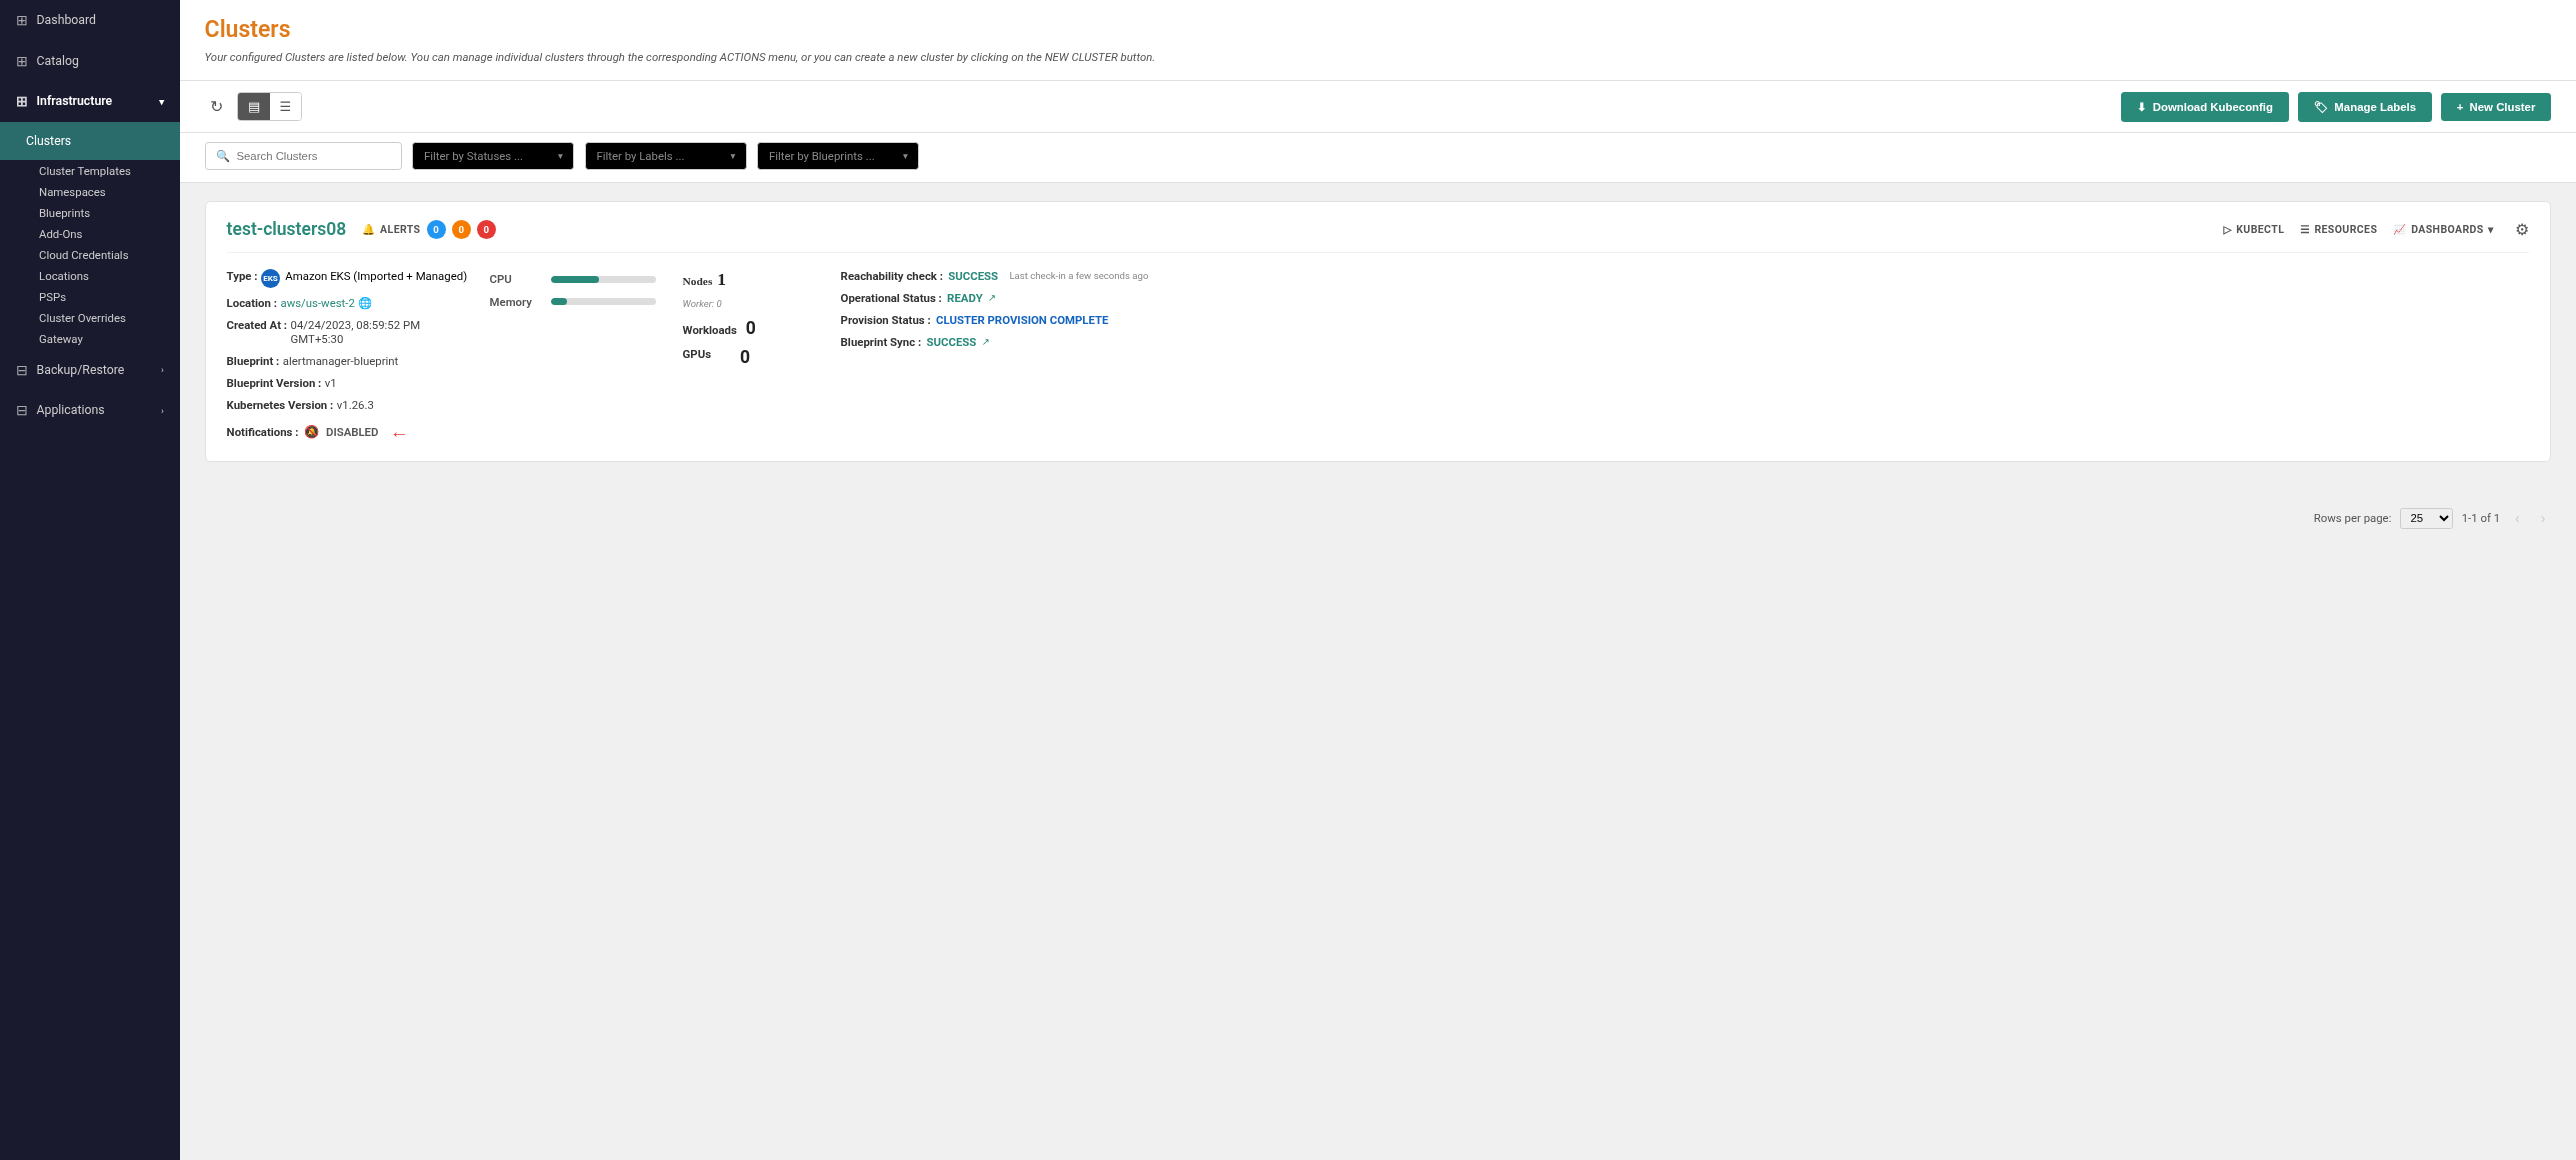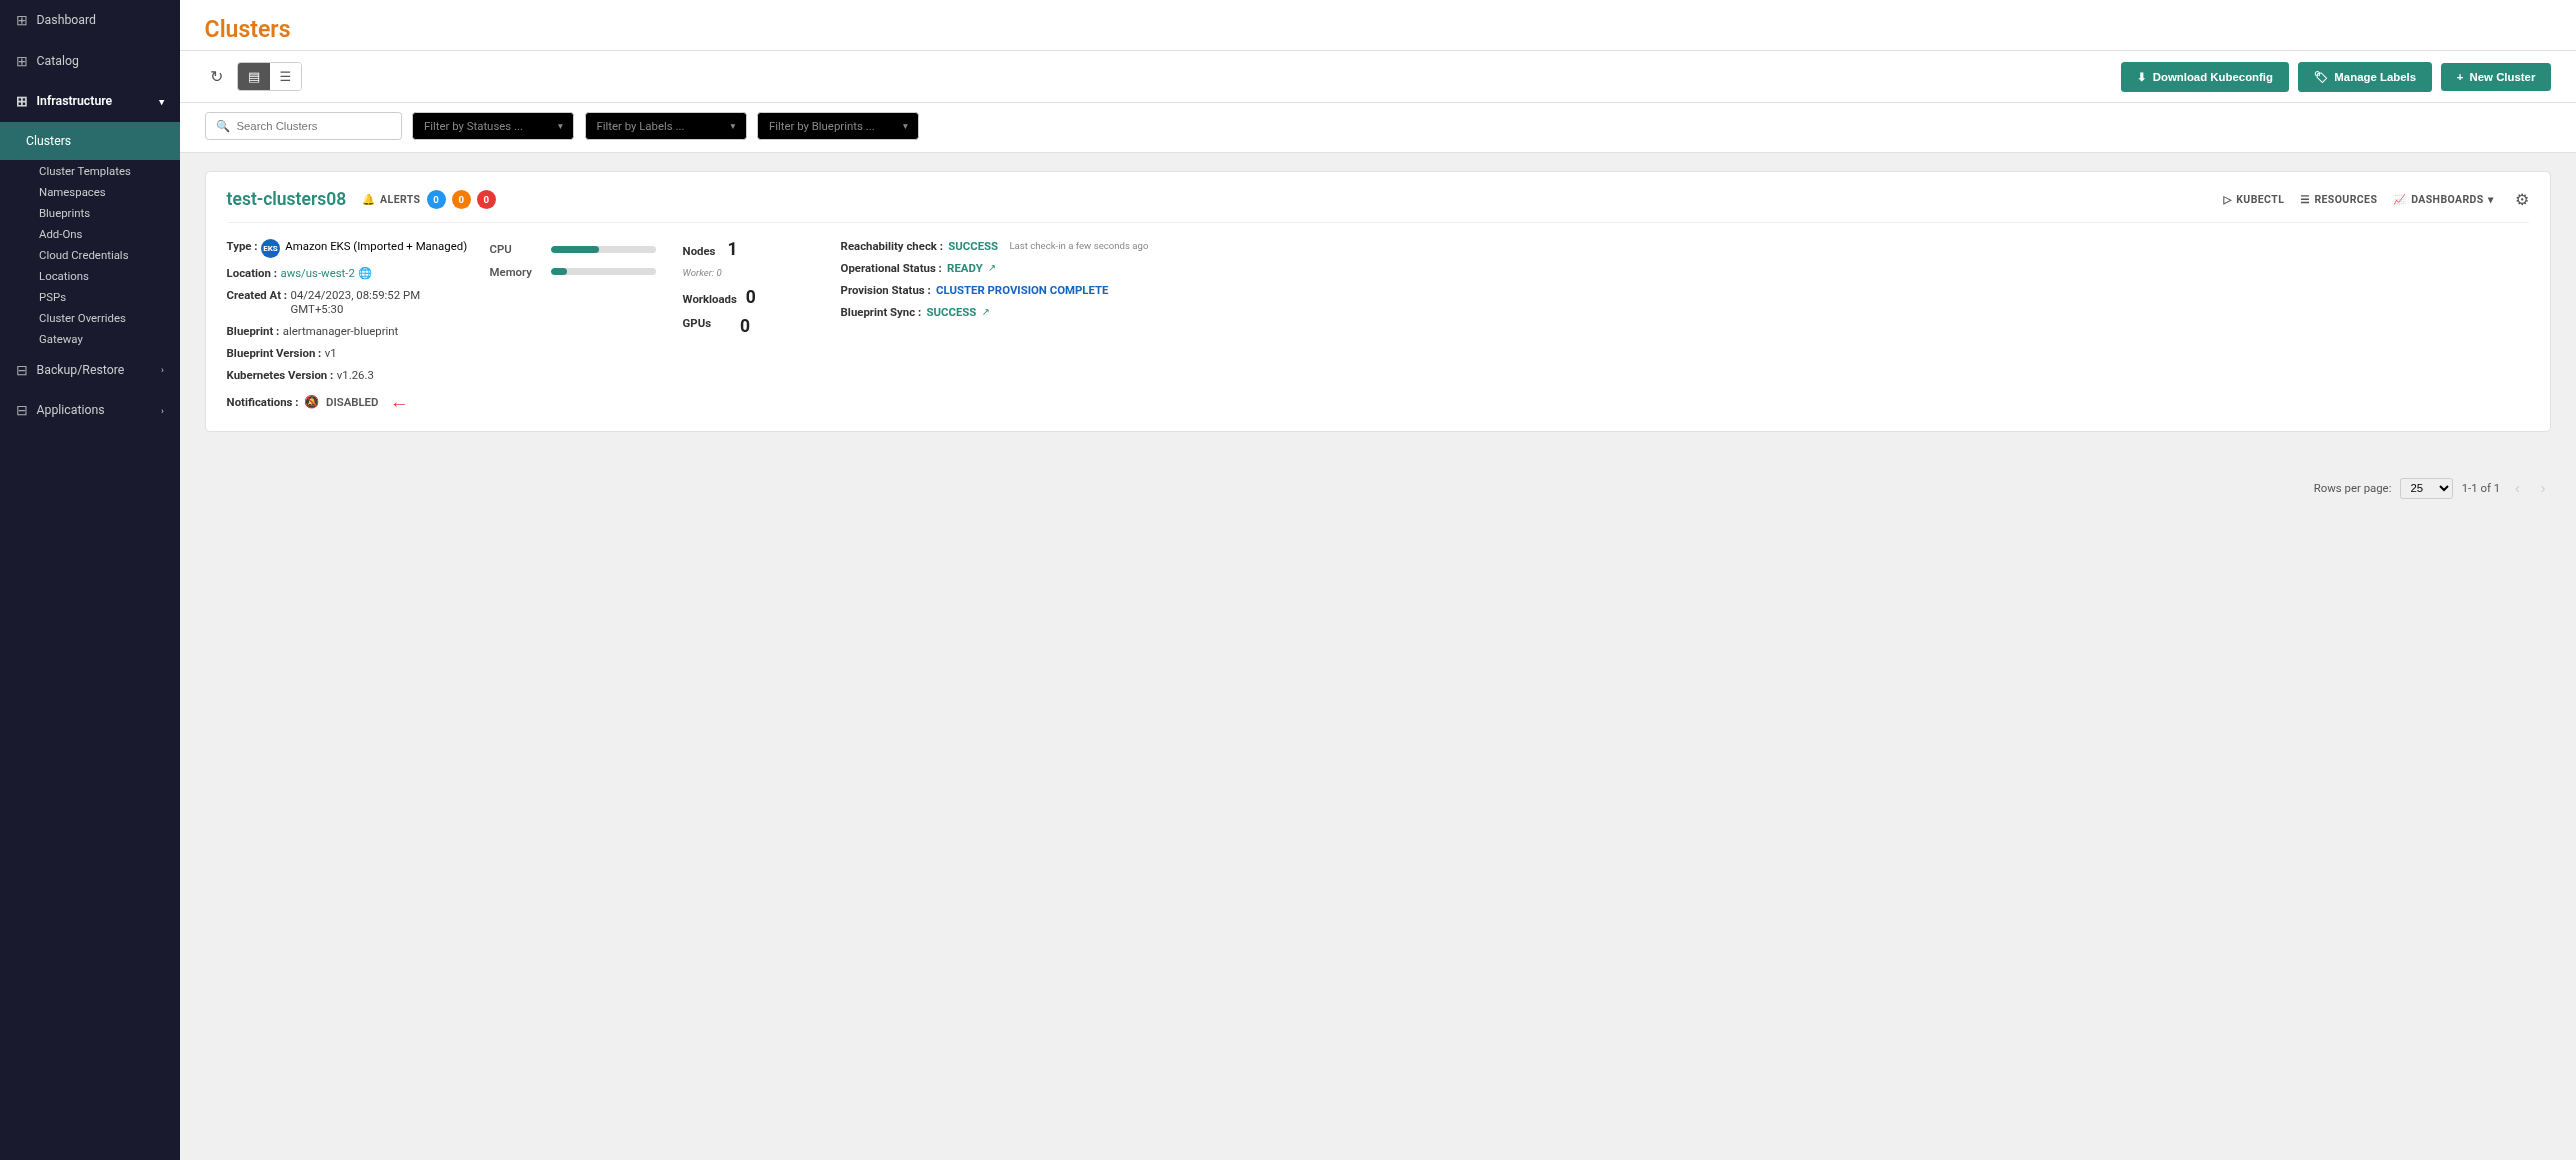--- a/index.html
+++ b/index.html
@@ -443,20 +443,21 @@
     <span class="icon">⊟</span>
     <span>Applications</span>
     <span class="chevron">›</span>
   </div>
 </nav>
 
 <div class="main">
 
   <div class="top-bar">
     <h1 class="page-title">Clusters</h1>
+    <p class="page-desc">Your configured Clusters are listed below. You can manage individual clusters through the corresponding ACTIONS menu, or you can create a new cluster by clicking on the NEW CLUSTER button.</p>
   </div>
 
   <div class="toolbar">
     <button class="refresh-btn" title="Refresh">↻</button>
     <div class="view-toggle">
       <button class="view-btn active">▤</button>
       <button class="view-btn">☰</button>
     </div>
     <div class="toolbar-spacer"></div>
     <button class="btn btn-teal">
@@ -576,21 +577,21 @@
           <div class="resource-row">
             <span class="resource-label">Memory</span>
             <div class="progress-bar">
               <div class="progress-fill" style="width: 15%;"></div>
             </div>
           </div>
         </div>
 
         <div class="cluster-col">
           <div class="metric-item" style="margin-bottom:8.8px; flex-direction: column;">
-            <div style="display:flex; align-items:baseline; gap:12px;">
+            <div style="display:flex; align-items:baseline; gap:5px;font-family:Liberation Serif, serif;">
               <span class="metric-label">Nodes</span>
               <span class="metric-value">1</span>
             </div>
             <span class="metric-sub">Worker: <span>0</span></span>
           </div>
           <div style="display:flex; align-items:baseline; gap:8.8px; margin-bottom:8.8px;">
             <span class="metric-label">Workloads</span>
             <span class="metric-value">0</span>
           </div>
           <div style="display:flex; align-items:flex-start; gap:29px;">

